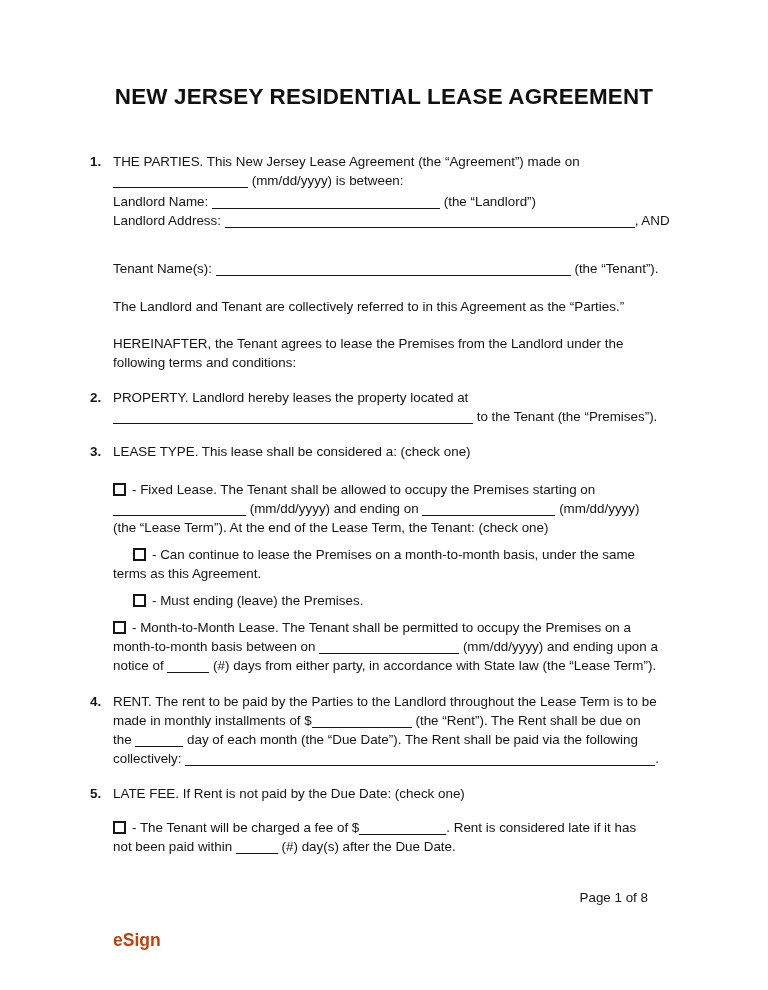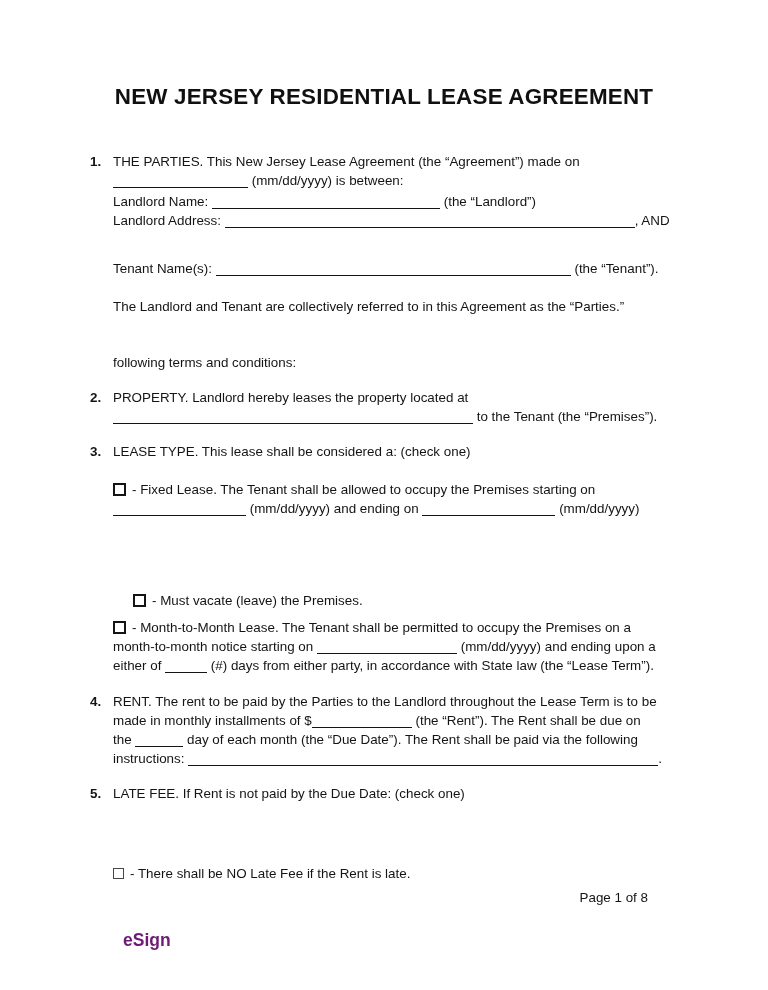--- a/index.html
+++ b/index.html
@@ -16,21 +16,21 @@
   .num{position:absolute;left:-23px;font-weight:700;}
   .b{font-weight:400;}
   .u{}
   .indent{text-indent:20px;}
   .blank{display:inline-block;height:14px;border-bottom:1.5px solid #141414;vertical-align:-3px;}
   .cb{display:inline-block;width:9px;height:9px;border:2px solid #141414;margin-right:6px;vertical-align:-1.5px;background:#fff;}
   .cb-light{display:inline-block;width:9px;height:9px;border:1.2px solid #474747;margin-right:6px;vertical-align:-1px;background:#fff;}
   .w42{width:42px}.w48{width:48px}.w87{width:87px}.w100{width:100px}.w133{width:133px}
   .w135{width:135px}.w140{width:140px}.w228{width:228px}.w355{width:355px}
   .w360{width:360px}.w410{width:410px}.w470{width:470px}
-  .footer-brand{position:absolute;left:123px;top:928px;font-size:17.5px;line-height:24px;font-weight:700;color:#701a75;}
+  .footer-brand{position:absolute;left:113px;top:928px;font-size:17.5px;line-height:24px;font-weight:700;color:#c2410c;}
   .footer-page{position:absolute;top:888px;right:120px;}
 </style>
 </head>
 <body>
 
 <div class="page">
 
   <h1 class="title">NEW JERSEY RESIDENTIAL LEASE AGREEMENT</h1>
 
   <div class="blk" style="top:152px">
@@ -45,61 +45,67 @@
 
   <div class="blk" style="top:259px">
     <span>Tenant Name(s): </span><span class="blank w355"></span><span> (the “Tenant”).</span>
   </div>
 
   <div class="blk" style="top:297px">
     <span>The Landlord and Tenant are collectively referred to in this Agreement as the “Parties.”</span>
   </div>
 
   <div class="blk" style="top:334px">
-    <br>
+    <span>HEREINAFTER, the Tenant agrees to lease the Premises from the Landlord under the</span><br>
     <span>following terms and conditions:</span>
   </div>
 
   <div class="blk" style="top:388px">
     <span class="num">2.</span><span class="b">PROPERTY</span><span>. Landlord hereby leases the property located at</span><br>
     <span class="blank w360"></span><span> to the Tenant (the “Premises”).</span>
   </div>
 
   <div class="blk" style="top:442px">
     <span class="num">3.</span><span class="b">LEASE TYPE</span><span>. This lease shall be considered a: (check one)</span>
   </div>
 
   <div class="blk" style="top:480px">
     <span class="cb"></span><span>- </span><span class="u">Fixed Lease</span><span>. The Tenant shall be allowed to occupy the Premises starting on</span><br>
     <span class="blank w133"></span><span> (mm/dd/yyyy) and ending on </span><span class="blank w133"></span><span> (mm/dd/yyyy)</span><br>
+    <span>(the “Lease Term”). At the end of the Lease Term, the Tenant: (check one)</span>
   </div>
 
+  <div class="blk indent" style="top:545px">
+    <span class="cb"></span><span>- Can continue to lease the Premises on a month-to-month basis, under the same</span><br>
+    <span>terms as this Agreement.</span>
+  </div>
 
   <div class="blk indent" style="top:591px">
-    <span class="cb"></span><span>- Must vacate (leave) the Premises.</span>
+    <span class="cb"></span><span>- Must ending (leave) the Premises.</span>
   </div>
 
   <div class="blk" style="top:618px">
     <span class="cb"></span><span>- </span><span class="u">Month-to-Month Lease</span><span>. The Tenant shall be permitted to occupy the Premises on a</span><br>
-    <span>month-to-month notice starting on </span><span class="blank w140"></span><span> (mm/dd/yyyy) and ending upon a</span><br>
-    <span>either of </span><span class="blank w42"></span><span> (#) days from either party, in accordance with State law (the “Lease Term”).</span>
+    <span>month-to-month basis between on </span><span class="blank w140"></span><span> (mm/dd/yyyy) and ending upon a</span><br>
+    <span>notice of </span><span class="blank w42"></span><span> (#) days from either party, in accordance with State law (the “Lease Term”).</span>
   </div>
 
   <div class="blk" style="top:692px">
     <span class="num">4.</span><span class="b">RENT</span><span>. The rent to be paid by the Parties to the Landlord throughout the Lease Term is to be</span><br>
     <span>made in monthly installments of $</span><span class="blank w100"></span><span> (the “Rent”). The Rent shall be due on</span><br>
     <span>the </span><span class="blank w48"></span><span> day of each month (the “Due Date”). The Rent shall be paid via the following</span><br>
-    <span>instructions: </span><span class="blank w470"></span><span>.</span>
+    <span>collectively: </span><span class="blank w470"></span><span>.</span>
   </div>
 
   <div class="blk" style="top:784px">
     <span class="num">5.</span><span class="b">LATE FEE</span><span>. If Rent is not paid by the Due Date: (check one)</span>
   </div>
 
+  <div class="blk" style="top:818px">
+    <span class="cb"></span><span>- The Tenant will be charged a fee of $</span><span class="blank w87"></span><span>. Rent is considered late if it has</span><br>
+    <span>not been paid within </span><span class="blank w42"></span><span> (#) day(s) after the Due Date.</span>
+  </div>
 
-  <div class="blk" style="top:864px">
-    <span class="cb-light"></span><span>- There shall be NO Late Fee if the Rent is late.</span>
-  </div>
 
   <div class="footer-brand">eSign</div>
   <div class="footer-page">Page 1 of 8</div>
 
 </div>
 
 </body></html>

